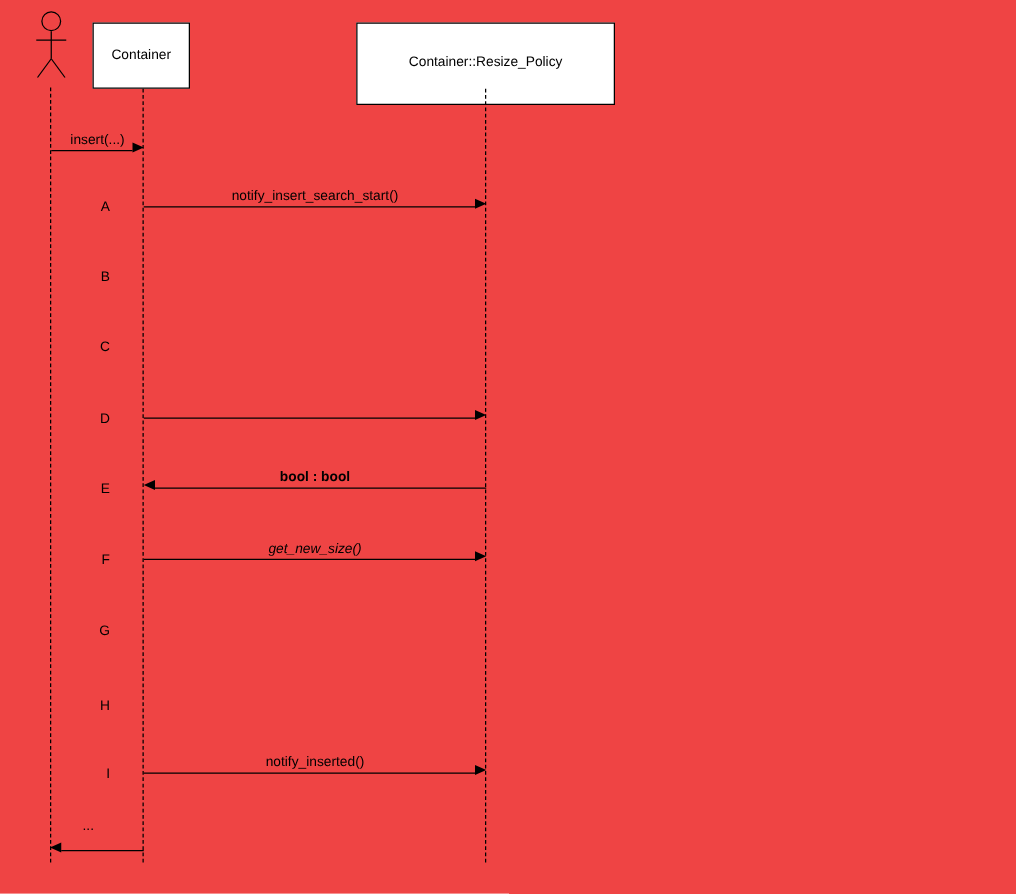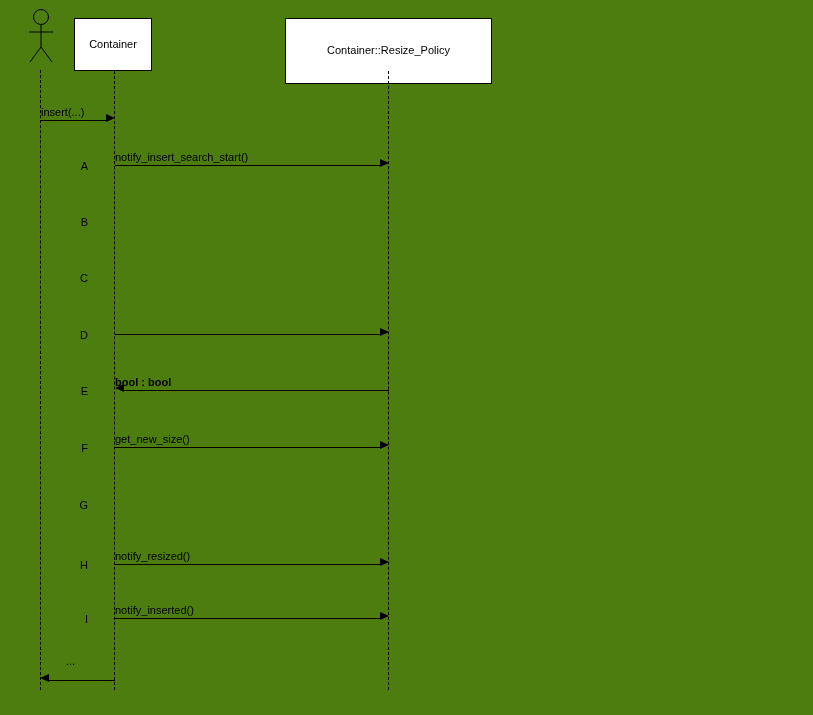--- a/index.html
+++ b/index.html
@@ -9,21 +9,21 @@
   }
   body {
     font-family: "Liberation Sans", sans-serif;
     color: #000000;
   }
   #diagram {
     position: relative;
     width: 813px;
     height: 715px;
     overflow: hidden;
-    background: #4d7c0f;
+    background: #ef4444;
   }
   .actor {
     position: absolute;
     left: 22px;
     top: 8px;
     width: 40px;
     height: 56px;
   }
   .lifeline-box {
     position: absolute;
@@ -66,20 +66,21 @@
     position: absolute;
     left: 0;
     top: 12px;
     height: 0;
     border-top: 1px solid #000000;
   }
   .msg .label {
     position: absolute;
     top: -2px;
     width: 100%;
+    text-align: center;
     font-size: 11px;
     white-space: nowrap;
   }
   .arrowhead {
     position: absolute;
     top: 6px;
     width: 0;
     height: 0;
     border-top: 4px solid transparent;
     border-bottom: 4px solid transparent;
@@ -148,34 +149,29 @@
   </div>
 
   <div class="step-label" style="left:68px; top:385px;">E</div>
   <div class="msg" style="left:115px; top:378px; width:274px;">
     <div class="label" style="font-weight:bold;">bool : bool</div>
     <div class="line" style="left:9px; width:265px;"></div>
     <div class="arrowhead arrow-left" style="left:0px;"></div>
   </div>
 
   <div class="step-label" style="left:68px; top:442px;">F</div>
-  <div class="msg" style="left:115px; top:435px; width:274px;">
+  <div class="msg" style="left:115px; top:435px; width:274px;font-style:italic;">
     <div class="label">get_new_size()</div>
     <div class="line" style="width:265px;"></div>
     <div class="arrowhead arrow-right" style="left:265px;"></div>
   </div>
 
   <div class="step-label" style="left:68px; top:499px;">G</div>
 
   <div class="step-label" style="left:68px; top:559px;">H</div>
-  <div class="msg" style="left:115px; top:552px; width:274px;">
-    <div class="label">notify_resized()</div>
-    <div class="line" style="width:265px;"></div>
-    <div class="arrowhead arrow-right" style="left:265px;"></div>
-  </div>
 
   <div class="step-label" style="left:68px; top:613px;">I</div>
   <div class="msg" style="left:115px; top:606px; width:274px;text-decoration:underline;">
     <div class="label">notify_inserted()</div>
     <div class="line" style="width:265px;"></div>
     <div class="arrowhead arrow-right" style="left:265px;"></div>
   </div>
 
   <div class="ellipsis" style="left:66px; top:655px;">...</div>
   <div class="msg" style="left:40px; top:668px; width:75px;">

